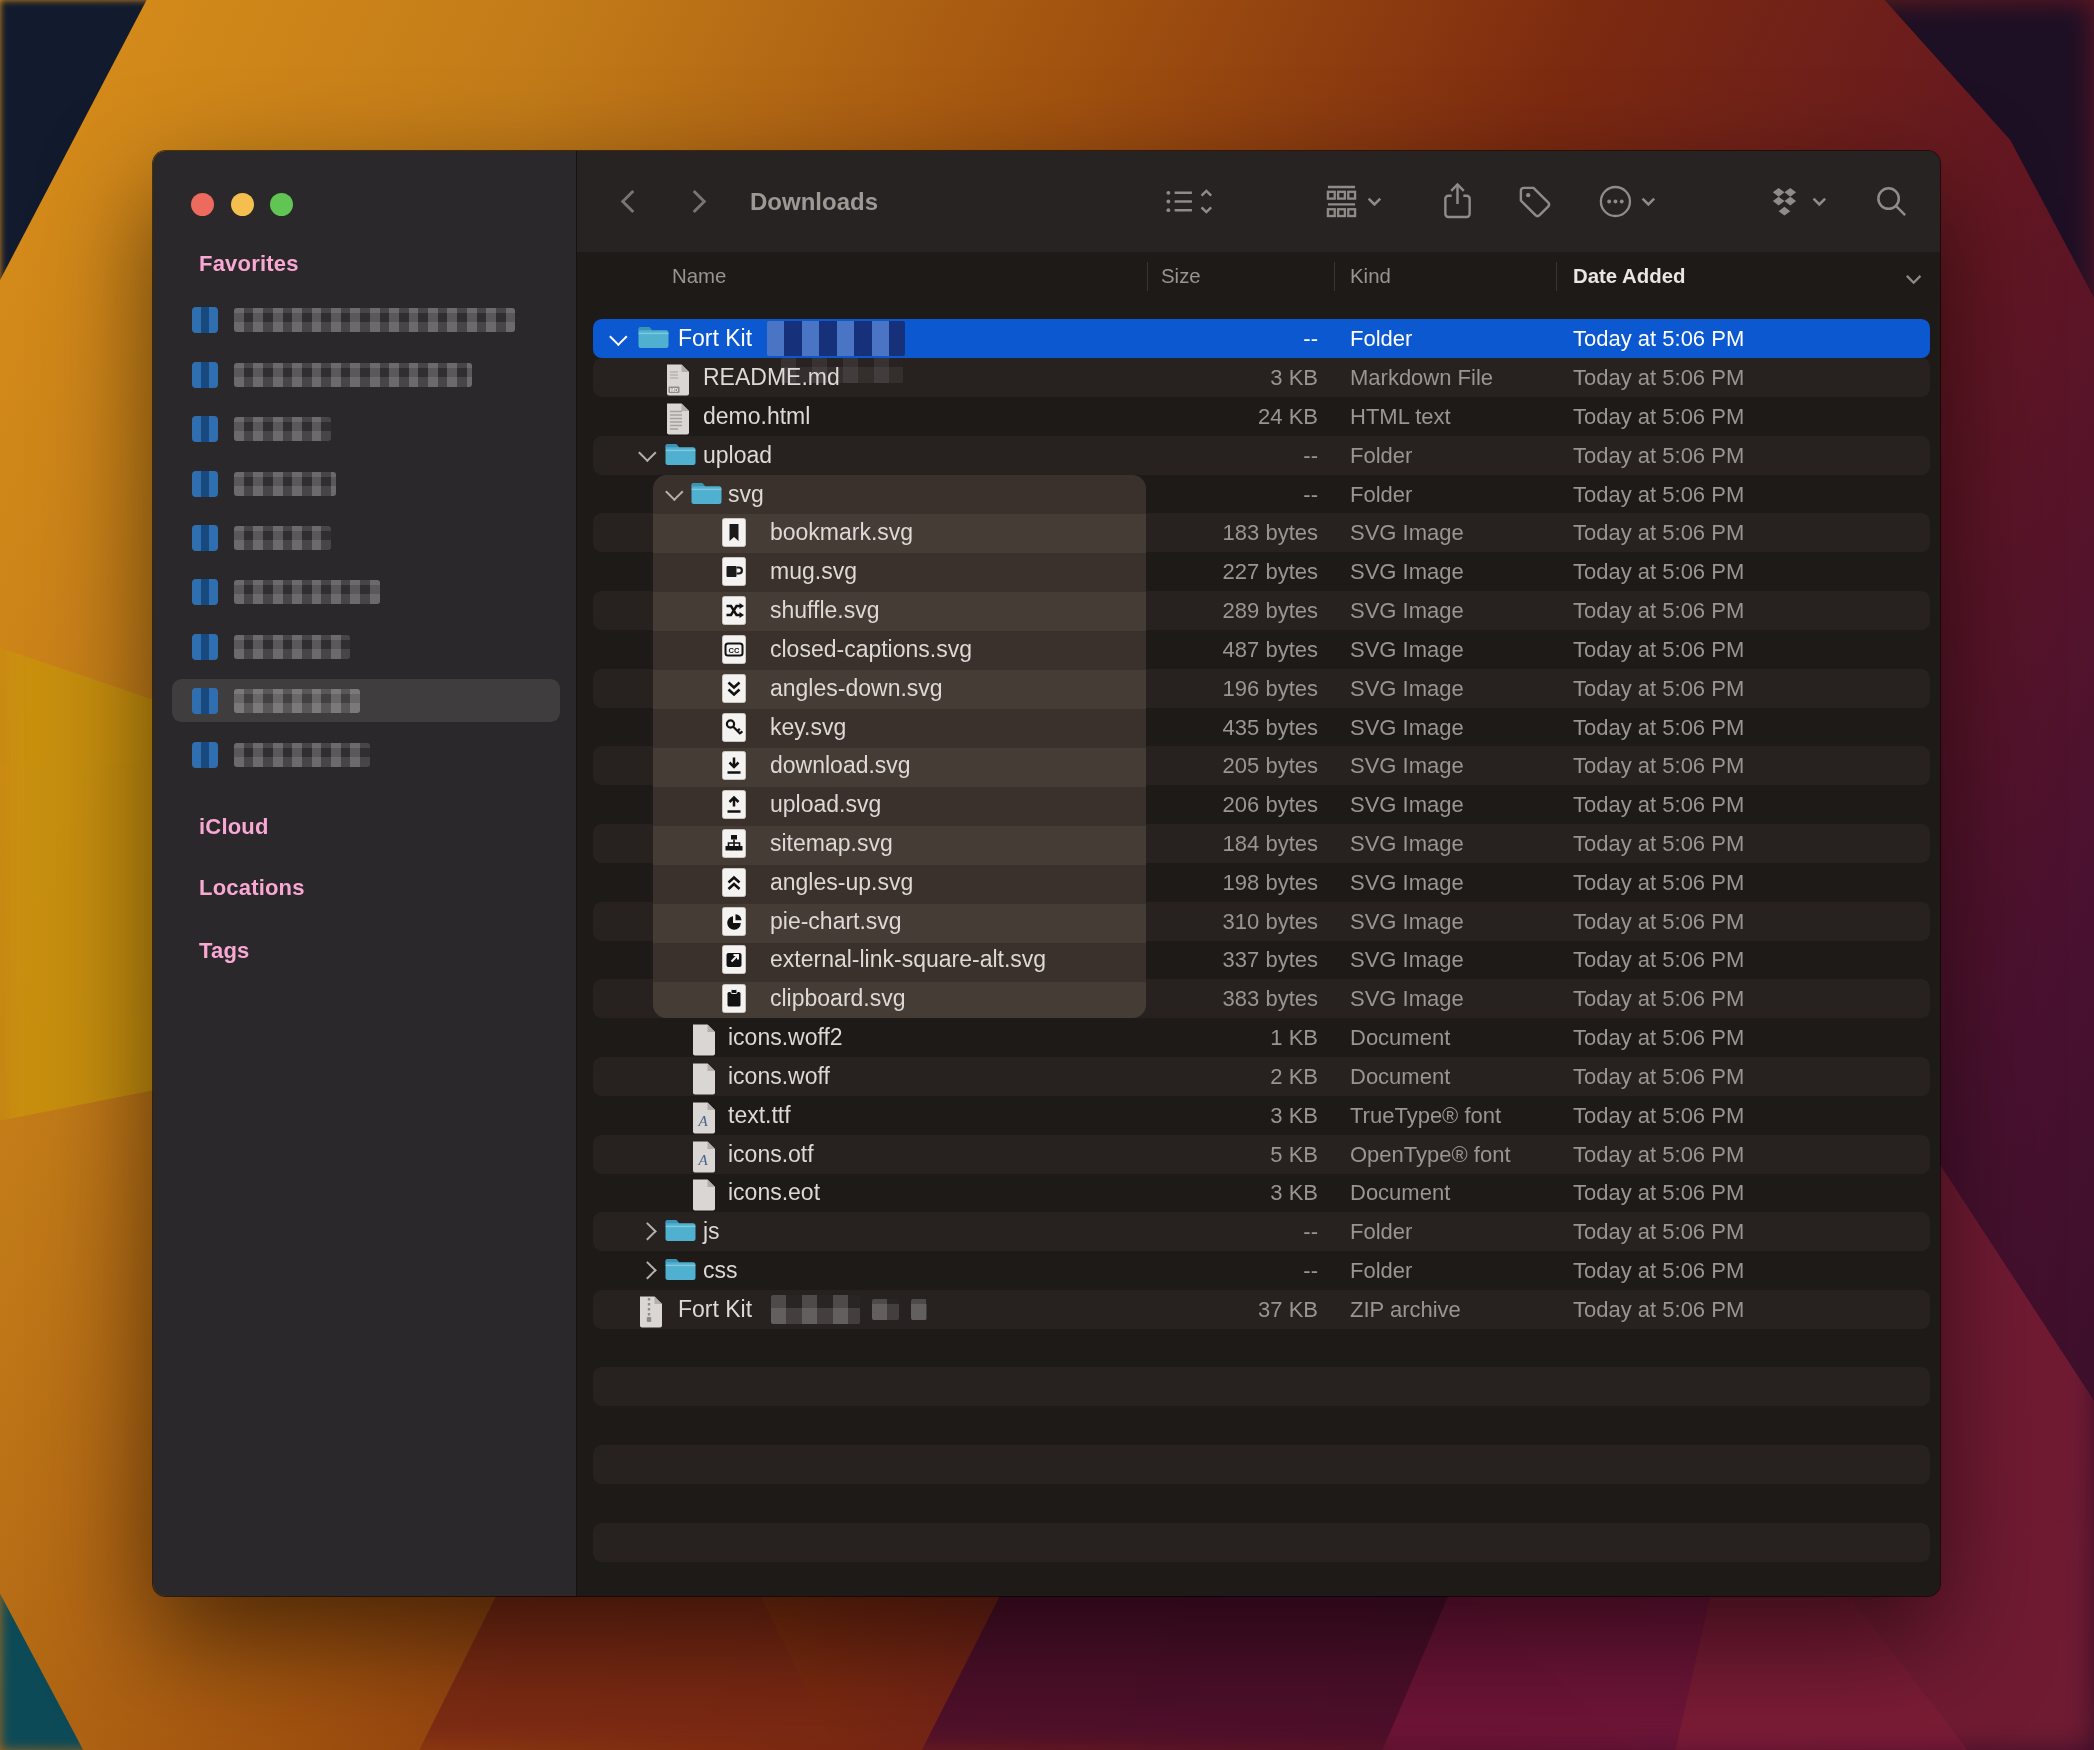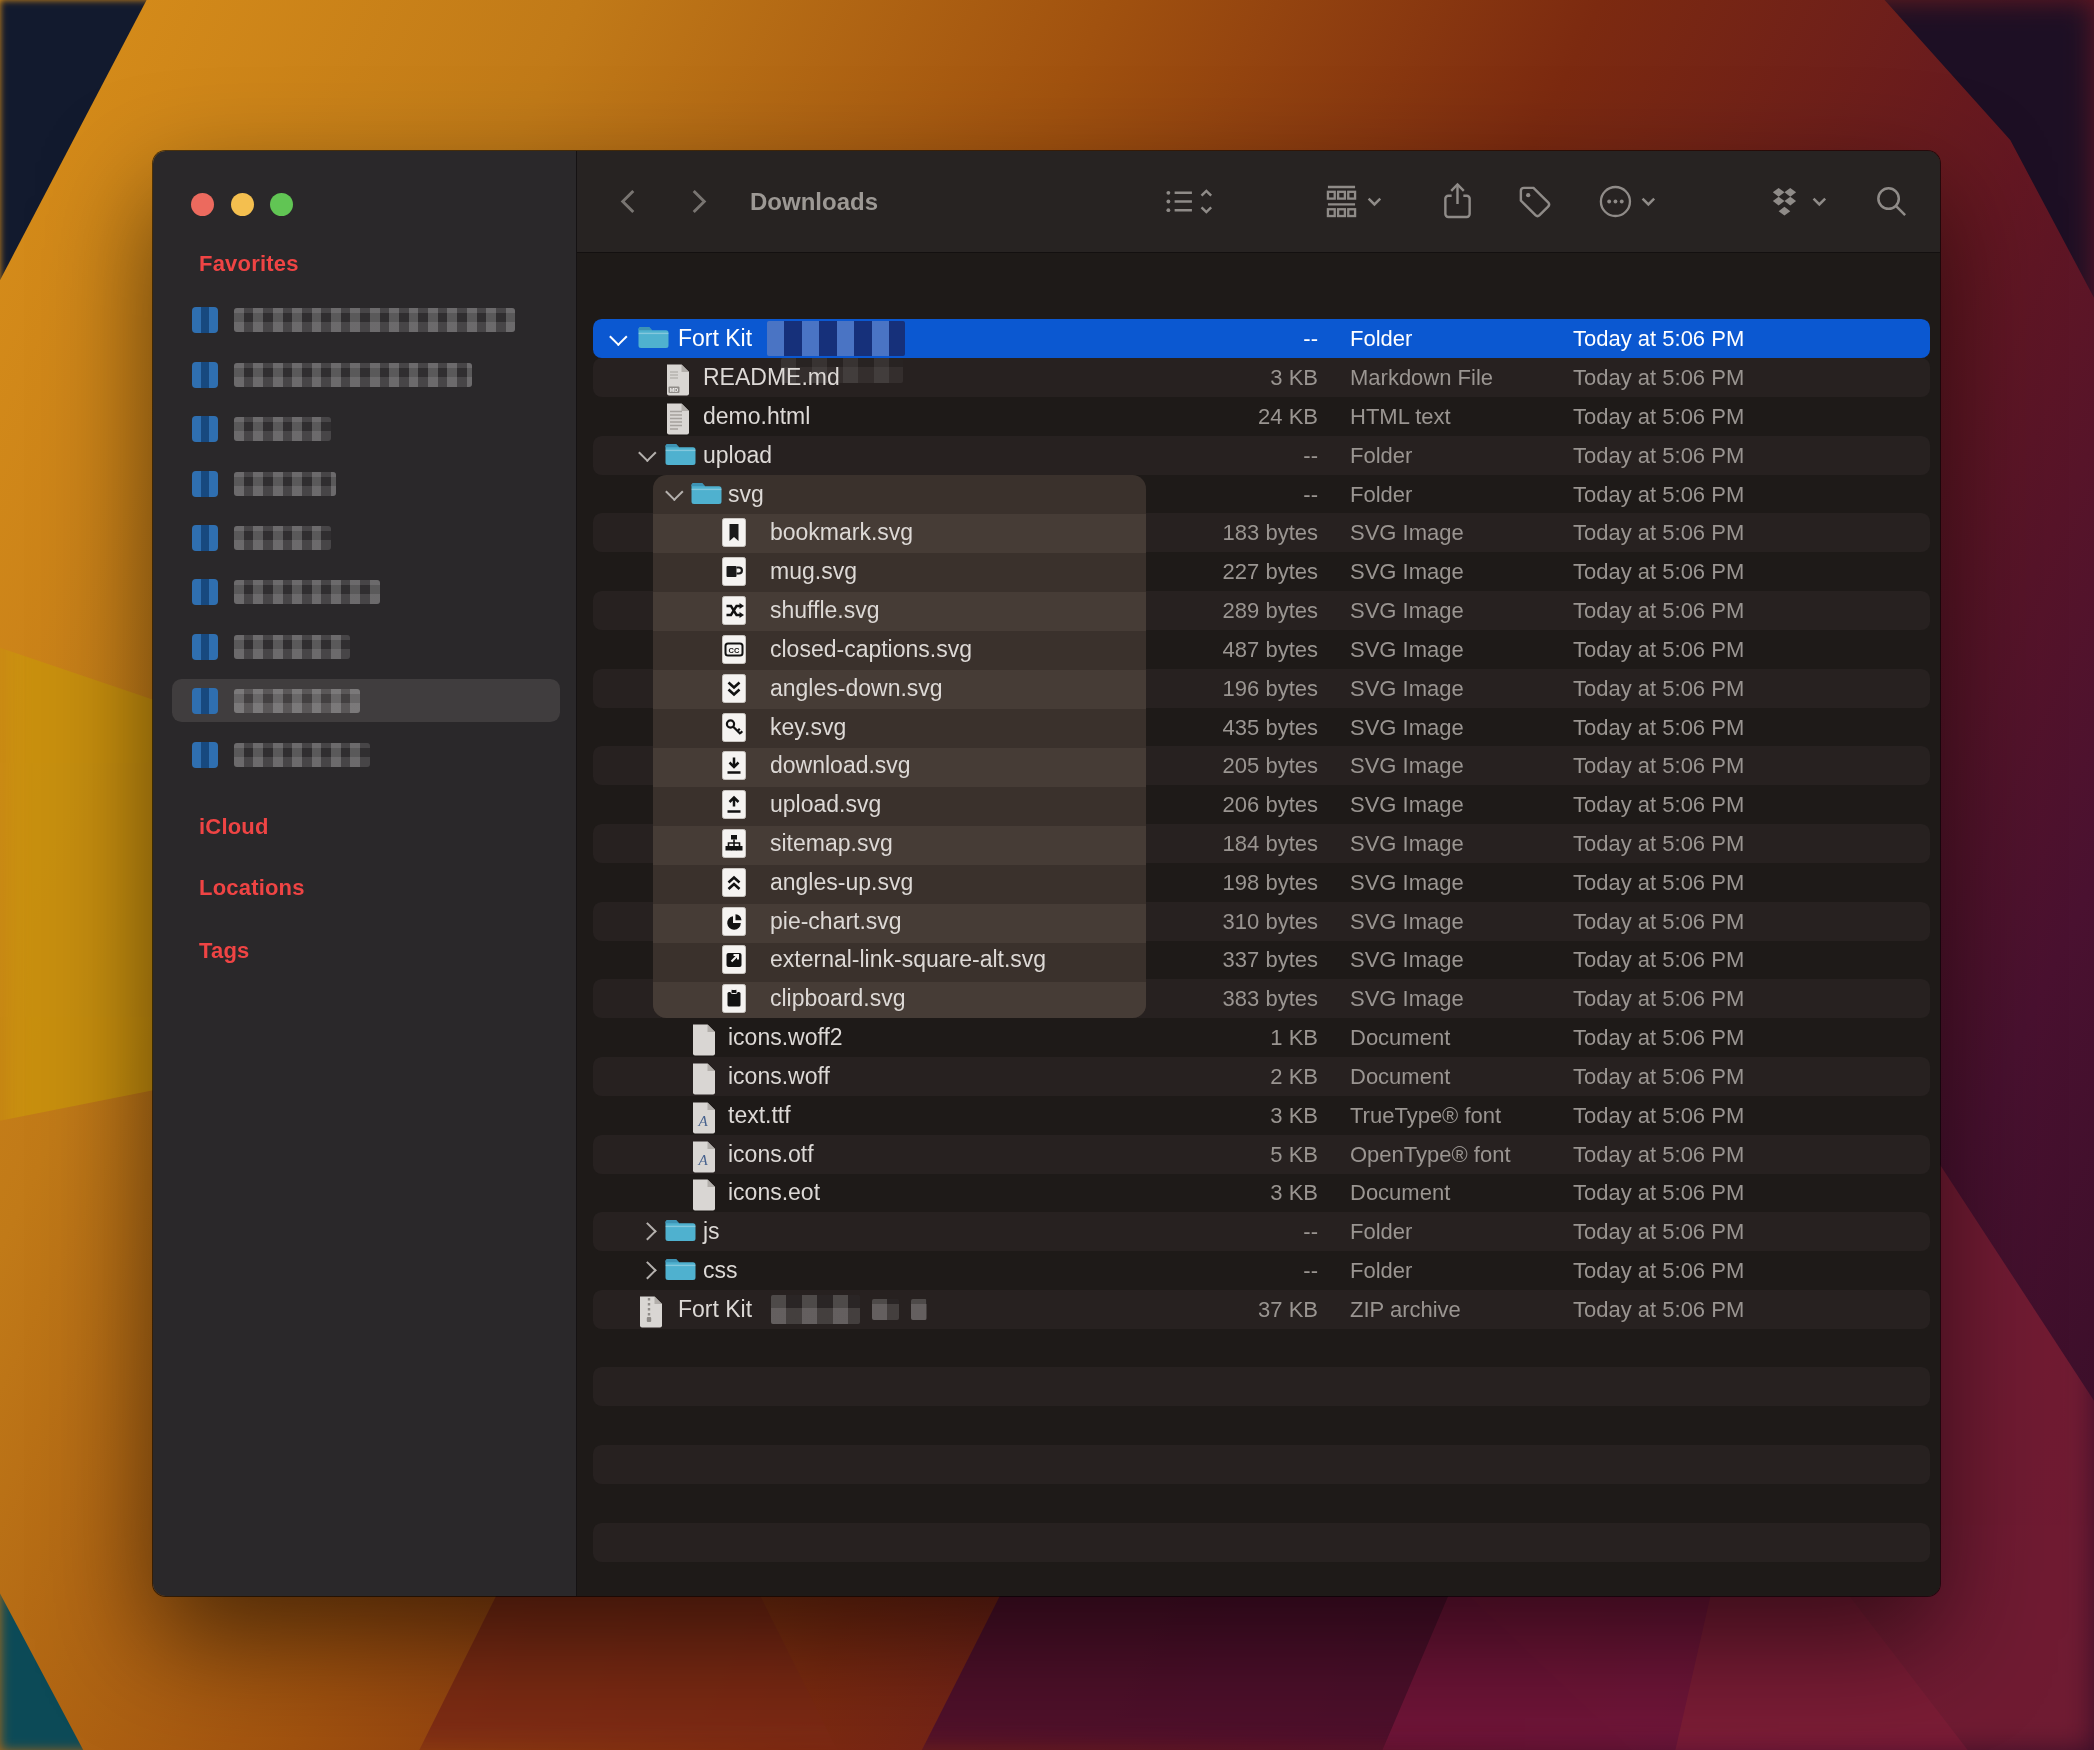--- a/index.html
+++ b/index.html
@@ -22,21 +22,21 @@
 
   
   .window{position:absolute;left:153px;top:151px;width:1787px;height:1445px;
     border-radius:12.6px;overflow:hidden;display:flex;
     box-shadow:0 0 0 1px rgba(0,0,0,.6),0 44px 107px rgba(0,0,0,.55),inset 0 1px 0 rgba(255,255,255,.09);}
   
   .sidebar{width:423px;flex:none;background:#2a282a;position:relative;border-right:1px solid #151213;}
   .traffic{position:absolute;top:42px;left:38px;display:flex;gap:16.5px;}
   .light{width:23px;height:23px;border-radius:50%;}
   .light.red{background:#ec6a5e;}.light.yellow{background:#f4bf4f;}.light.green{background:#61c554;}
-  .side-label{position:absolute;left:46px;font-size:22px;font-weight:700;color:#ef4444;letter-spacing:0.2px;}
+  .side-label{position:absolute;left:46px;font-size:22px;font-weight:700;color:#f9a8d4;letter-spacing:0.2px;}
   .side-items{position:absolute;left:0;top:0;width:100%;}
   .side-item{position:absolute;left:19.4px;width:388px;height:43px;border-radius:9.7px;}
   .side-item.selected{background:#403d3e;}
   .side-item .icon-mosaic{position:absolute;left:19.4px;top:8.7px;width:26px;height:26px;border-radius:3.9px;
     background-image:repeating-linear-gradient(90deg,#2f6fb0 0 8.7px,#17497f 8.7px 17.5px),
       repeating-linear-gradient(0deg,rgba(255,255,255,.22) 0 8.7px,rgba(0,0,0,.28) 8.7px 17.5px);}
   .side-item .text-mosaic{position:absolute;left:62px;top:9.7px;height:24px;border-radius:2.9px;opacity:.8;
     background-image:repeating-linear-gradient(90deg,rgba(255,255,255,.30) 0 9.7px,rgba(255,255,255,.06) 9.7px 19.4px),
       repeating-linear-gradient(0deg,rgba(255,255,255,.12) 0 9.7px,rgba(0,0,0,.12) 9.7px 19.4px);}
 
@@ -234,20 +234,34 @@
       </span>
 
       <span class="tool" style="left:1296px">
         <svg class="ticon" width="37" height="37" viewBox="0 0 38 38">
           <circle cx="16" cy="16" r="10.5" fill="none" stroke="#8f8b88" stroke-width="2.6"></circle>
           <path d="M24 24l9 9" stroke="#8f8b88" stroke-width="2.6"></path>
         </svg>
       </span>
     </div>
 
+    <div class="colheaders">
+      <div class="hlabel" style="left:95px">Name</div>
+      <div class="hlabel" style="left:584px">Size</div>
+      <div class="hlabel" style="left:773px">Kind</div>
+      <div class="hlabel active" style="left:996px">Date Added</div>
+      <div class="hsep" style="left:570px"></div>
+      <div class="hsep" style="left:757px"></div>
+      <div class="hsep" style="left:979px"></div>
+      <span class="sortchev" style="left:1326px">
+        <svg width="21.3" height="13.6" viewBox="0 0 22 14">
+            <path d="M4 3l7 7 7-7" fill="none" stroke="#8f8b88" stroke-width="2.4"></path>
+          </svg>
+      </span>
+    </div>
 
     <div class="list" id="file-list">
         <div class="stripe" style="top: 58px;"></div>
         <div class="stripe" style="top: 136px;"></div>
         <div class="stripe" style="top: 213px;"></div>
         <div class="stripe" style="top: 291px;"></div>
         <div class="stripe" style="top: 369px;"></div>
         <div class="stripe" style="top: 446px;"></div>
         <div class="stripe" style="top: 524px;"></div>
         <div class="stripe" style="top: 602px;"></div>

